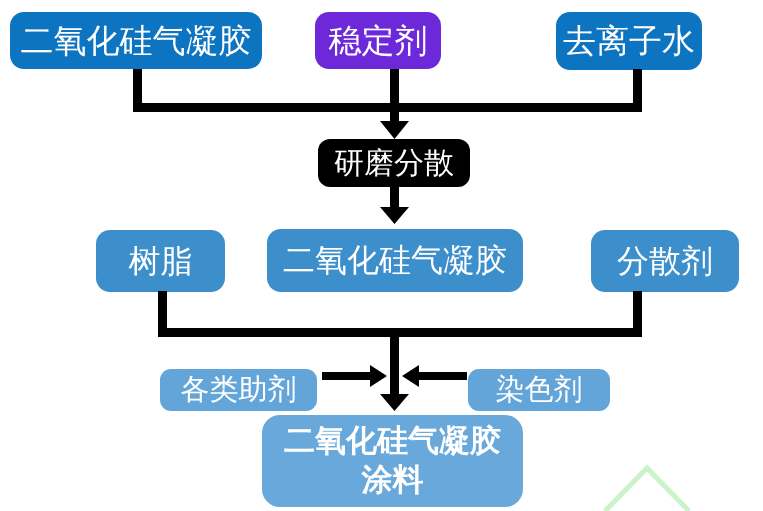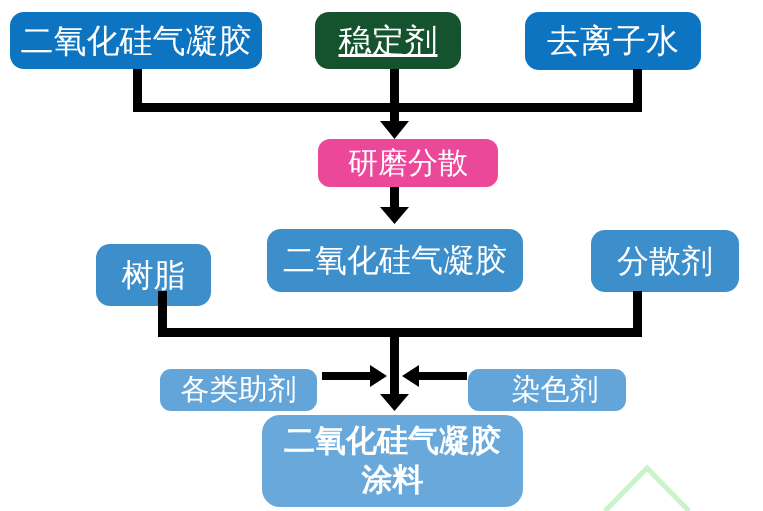--- a/index.html
+++ b/index.html
@@ -33,53 +33,53 @@
   .head-left  { position: absolute; clip-path: polygon(100% 0, 100% 100%, 0 50%); }
   svg { position: absolute; display: block; }
 </style>
 </head>
 <body>
 
 <div id="stage">
 
   <div class="node row1" style="left: 10px; top: 12px; width: 252px; height: 57px; background-color: rgb(13, 116, 193);">二氧化硅气凝胶</div>
 
-  <div class="node row1" style="left: 315px; top: 12px; width: 146px; height: 57px; background-color: #14532d; text-decoration: underline;">稳定剂</div>
+  <div class="node row1" style="left: 315px; top: 12px; width: 126px; height: 57px; background-color: #6d28d9;">稳定剂</div>
 
-  <div class="node row1" style="left: 525px; top: 12px; width: 176px; height: 58px; background-color: rgb(13, 116, 193);">去离子水</div>
+  <div class="node row1" style="left: 556px; top: 12px; width: 146px; height: 58px; background-color: rgb(13, 116, 193);">去离子水</div>
 
   <div class="shaft" style="left: 133px; top: 69px; width: 9px; height: 43px; background-color: rgb(0, 0, 0);"></div>
   <div class="shaft" style="left: 633px; top: 69px; width: 9px; height: 43px; background-color: rgb(0, 0, 0);"></div>
   <div class="shaft" style="left: 133px; top: 103px; width: 509px; height: 9px; background-color: rgb(0, 0, 0);"></div>
   <div class="shaft" style="left: 390px; top: 69px; width: 9px; height: 52px; background-color: rgb(0, 0, 0);"></div>
   <div class="head-down" style="left: 380px; top: 121px; width: 29px; height: 18px; background-color: rgb(0, 0, 0);"></div>
 
-  <div class="node proc" style="left: 318px; top: 139px; width: 180px; height: 48px; border-radius: 12px; background-color: #ec4899;">研磨分散</div>
+  <div class="node proc" style="left: 318px; top: 139px; width: 152px; height: 48px; border-radius: 12px; background-color: #000000;">研磨分散</div>
 
   <div class="shaft" style="left: 390px; top: 187px; width: 9px; height: 20px; background-color: rgb(0, 0, 0);"></div>
   <div class="head-down" style="left: 380px; top: 207px; width: 29px; height: 17px; background-color: rgb(0, 0, 0);"></div>
 
-  <div class="node row2" style="left: 96px; top: 244px; width: 115px; height: 62px; background-color: rgb(61, 143, 203);">树脂</div>
+  <div class="node row2" style="left: 96px; top: 230px; width: 129px; height: 62px; background-color: rgb(61, 143, 203);">树脂</div>
 
   <div class="node row2" style="left: 267px; top: 229px; width: 256px; height: 63px; background-color: rgb(61, 143, 203);">二氧化硅气凝胶</div>
 
   <div class="node row2" style="left: 591px; top: 230px; width: 148px; height: 62px; background-color: rgb(61, 143, 203);">分散剂</div>
 
   <div class="shaft" style="left: 158px; top: 291px; width: 9px; height: 46px; background-color: rgb(0, 0, 0);"></div>
   <div class="shaft" style="left: 633px; top: 291px; width: 9px; height: 46px; background-color: rgb(0, 0, 0);"></div>
   <div class="shaft" style="left: 158px; top: 328px; width: 484px; height: 9px; background-color: rgb(0, 0, 0);"></div>
   <div class="shaft" style="left: 390px; top: 337px; width: 9px; height: 57px; background-color: rgb(0, 0, 0);"></div>
   <div class="head-down" style="left: 380px; top: 394px; width: 29px; height: 17px; background-color: rgb(0, 0, 0);"></div>
 
   <div class="node feed" style="left: 160px; top: 353px; width: 157px; height: 42px; background-color: rgb(99, 165, 216);">各类助剂</div>
 
   <div class="shaft" style="left: 322px; top: 372px; width: 48px; height: 8px; background-color: rgb(0, 0, 0);"></div>
   <div class="head-right" style="left: 370px; top: 365px; width: 17px; height: 22px; background-color: rgb(0, 0, 0);"></div>
 
-  <div class="node feed" style="left: 468px; top: 353px; width: 142px; height: 42px; background-color: rgb(99, 165, 216); padding-left: 16px;">染色剂</div>
+  <div class="node feed" style="left: 468px; top: 353px; width: 142px; height: 42px; background-color: rgb(99, 165, 216);">染色剂</div>
 
   <div class="shaft" style="left: 419px; top: 372px; width: 48px; height: 8px; background-color: rgb(0, 0, 0);"></div>
   <div class="head-left" style="left: 402px; top: 365px; width: 17px; height: 22px; background-color: rgb(0, 0, 0);"></div>
 
   <div class="node final" style="left: 262px; top: 415px; width: 261px; height: 92px; flex-direction: column; background-color: rgb(104, 168, 218);">
     <span>二氧化硅气凝胶</span>
     <span>涂料</span>
   </div>
 
   <svg style="left:595px; top:452px;" width="110" height="59" viewBox="0 0 110 59">

